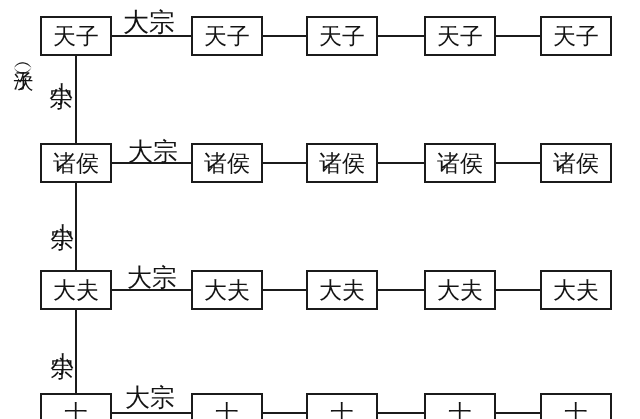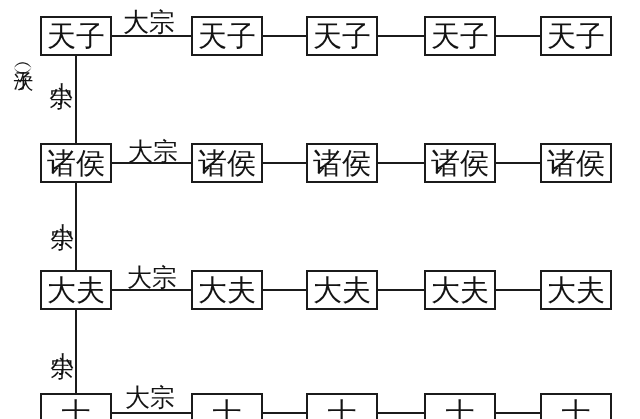--- a/index.html
+++ b/index.html
@@ -5,21 +5,21 @@
   html,body{margin:0;padding:0;background:#fff;}
   .canvas{
     position:relative;width:640px;height:419px;background:#ffffff;
     overflow:hidden;color:#131313;
     font-family:"DejaVu Serif","Liberation Serif",serif;
   }
   .box{
     position:absolute;width:72px;height:40px;box-sizing:border-box;
     border:2px solid #1b1b1b;background:#ffffff;
     display:flex;align-items:center;justify-content:center;
-    font-size:29px;line-height:1;white-space:nowrap;
+    font-size:23px;line-height:1;white-space:nowrap;
   }
   .hline{position:absolute;height:2px;background:#1b1b1b;}
   .vline{position:absolute;width:2px;background:#1b1b1b;}
   .lbl{position:absolute;line-height:1;white-space:nowrap;}
   .dazong{font-size:25px;}
   .dazong-top{font-size:26px;}
   .heir{font-size:23px;}
   .vtext{
     position:absolute;writing-mode:vertical-rl;text-orientation:mixed;
     font-size:23px;line-height:1.15;letter-spacing:3px;white-space:nowrap;

